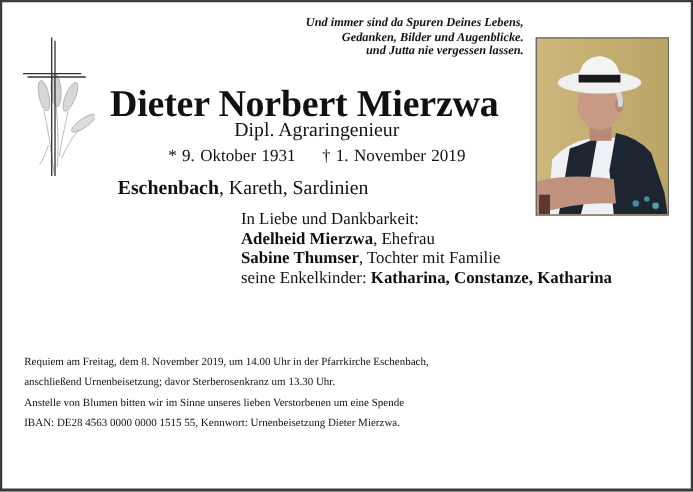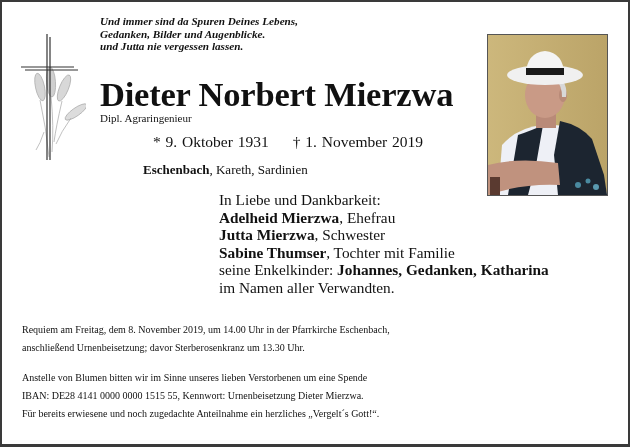--- a/index.html
+++ b/index.html
@@ -1,29 +1,29 @@
 <!DOCTYPE html>
 <html><head>
 <meta charset="utf-8">
 <style>
   html, body { margin:0; padding:0; background:#ffffff; }
   body { width:630px; height:447px; position:relative; overflow:hidden; font-family:"Liberation Serif", "DejaVu Serif", serif; color:#111; }
   .frame { position:absolute; left:0; top:0; width:626px; height:442px; border:2px solid #3a3a3a; border-bottom-width:3px; background:#fff; }
   .abs { position:absolute; white-space:nowrap; }
-  .verse { position:absolute; left:100px; top:15px; width:376px; text-align:left; font-style:italic; font-weight:bold; font-size:11.2px; line-height:12.6px; }
+  .verse { position:absolute; left:100px; top:15px; width:376px; text-align:right; font-style:italic; font-weight:bold; font-size:11.2px; line-height:12.6px; }
   .name { position:absolute; left:100px; top:75px; width:376px; text-align:left; font-weight:bold; font-size:34.5px; line-height:38px; letter-spacing:-0.2px; }
-  .title { position:absolute; left:100px; top:109px; width:376px; font-size:11px; line-height:18px; }
+  .title { position:absolute; left:100px; top:109px; width:376px; text-align:center; font-size:18px; line-height:18px; }
   .dates { position:absolute; left:100px; top:133px; width:376px; text-align:center; font-size:15.5px; line-height:18px; word-spacing:1px; }
   .dates .gap { display:inline-block; width:24px; }
-  .places { left:107px; top:161px; font-size:13px; line-height:18px;margin-left:36px; }
+  .places { left:107px; top:161px; font-size:18px; line-height:18px; }
   .family { position:absolute; left:219px; top:191px; font-size:15.3px; line-height:17.6px; }
   .family div { white-space:nowrap; }
   .bottom { position:absolute; left:22px; top:321px; font-size:10px; line-height:18px; }
   .bottom div { white-space:nowrap; }
-  .bottom .para2 { margin-top:12px; }
+  .bottom .para2 { margin-top:1px; }
   b { font-weight:bold; }
   .photo { position:absolute; left:487px; top:34px; width:119px; height:160px; border:1px solid #555; overflow:hidden; background:#c8b274; }
   .cross { position:absolute; left:16px; top:32px; width:70px; height:130px; }
 </style>
 </head>
 <body>
 
 <div class="frame"></div>
 
 <svg class="cross" viewBox="0 0 70 130">
@@ -91,25 +91,22 @@
 
     <ellipse cx="57" cy="40" rx="38" ry="10" fill="#f0f0f0"></ellipse>
     <path d="M38 40 Q38 18 57 16 Q76 18 76 40 Z" fill="#f4f4f4"></path>
     <path d="M38 33 L76 33 L76 40 L38 40 Z" fill="#1a1a1a"></path>
   </svg>
 </div>
 
 <div class="family">
   <div>In Liebe und Dankbarkeit:</div>
   <div><b>Adelheid Mierzwa</b><span>, Ehefrau</span></div>
-  <div><b>Jutta Mierzwa</b><span>, Schwester</span></div>
   <div><b>Sabine Thumser</b><span>, Tochter mit Familie</span></div>
-  <div><span>seine Enkelkinder: </span><b>Johannes, Gedanken, Katharina</b></div>
-  <div>im Namen aller Verwandten.</div>
+  <div><span>seine Enkelkinder: </span><b>Katharina, Constanze, Katharina</b></div>
 </div>
 
 <div class="bottom">
   <div>Requiem am Freitag, dem 8. November 2019, um 14.00 Uhr in der Pfarrkirche Eschenbach,</div>
   <div>anschließend Urnenbeisetzung; davor Sterberosenkranz um 13.30 Uhr.</div>
   <div class="para2">Anstelle von Blumen bitten wir im Sinne unseres lieben Verstorbenen um eine Spende</div>
-  <div>IBAN: DE28 4141 0000 0000 1515 55, Kennwort: Urnenbeisetzung Dieter Mierzwa.</div>
-  <div>Für bereits erwiesene und noch zugedachte Anteilnahme ein herzliches „Vergelt´s Gott!“.</div>
+  <div>IBAN: DE28 4563 0000 0000 1515 55, Kennwort: Urnenbeisetzung Dieter Mierzwa.</div>
 </div>
 
 </body></html>

